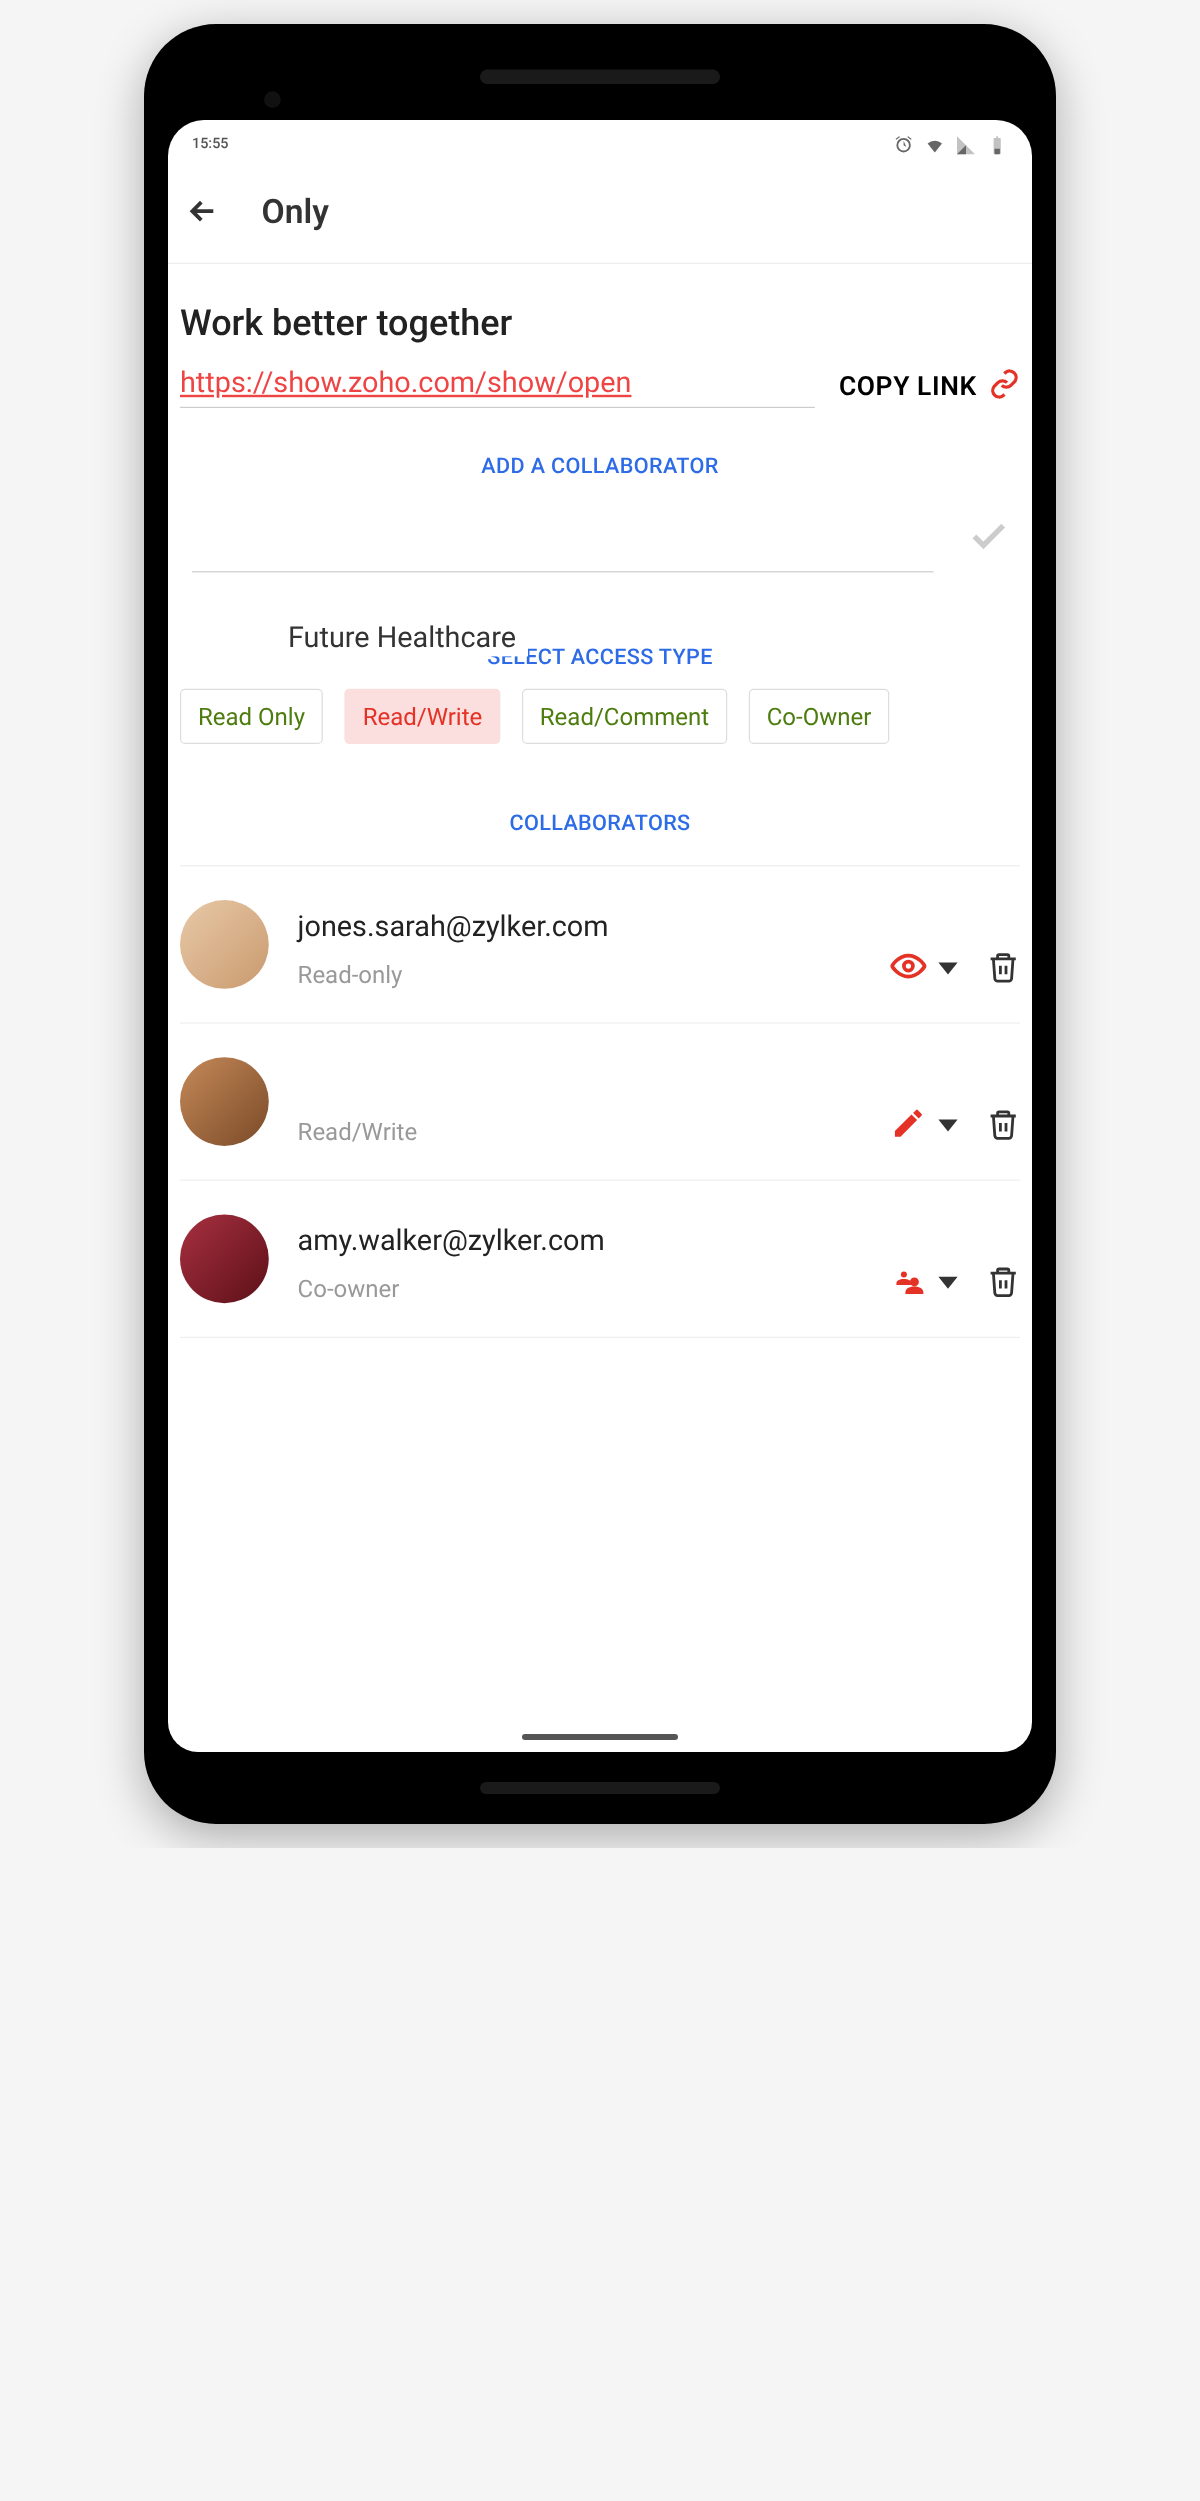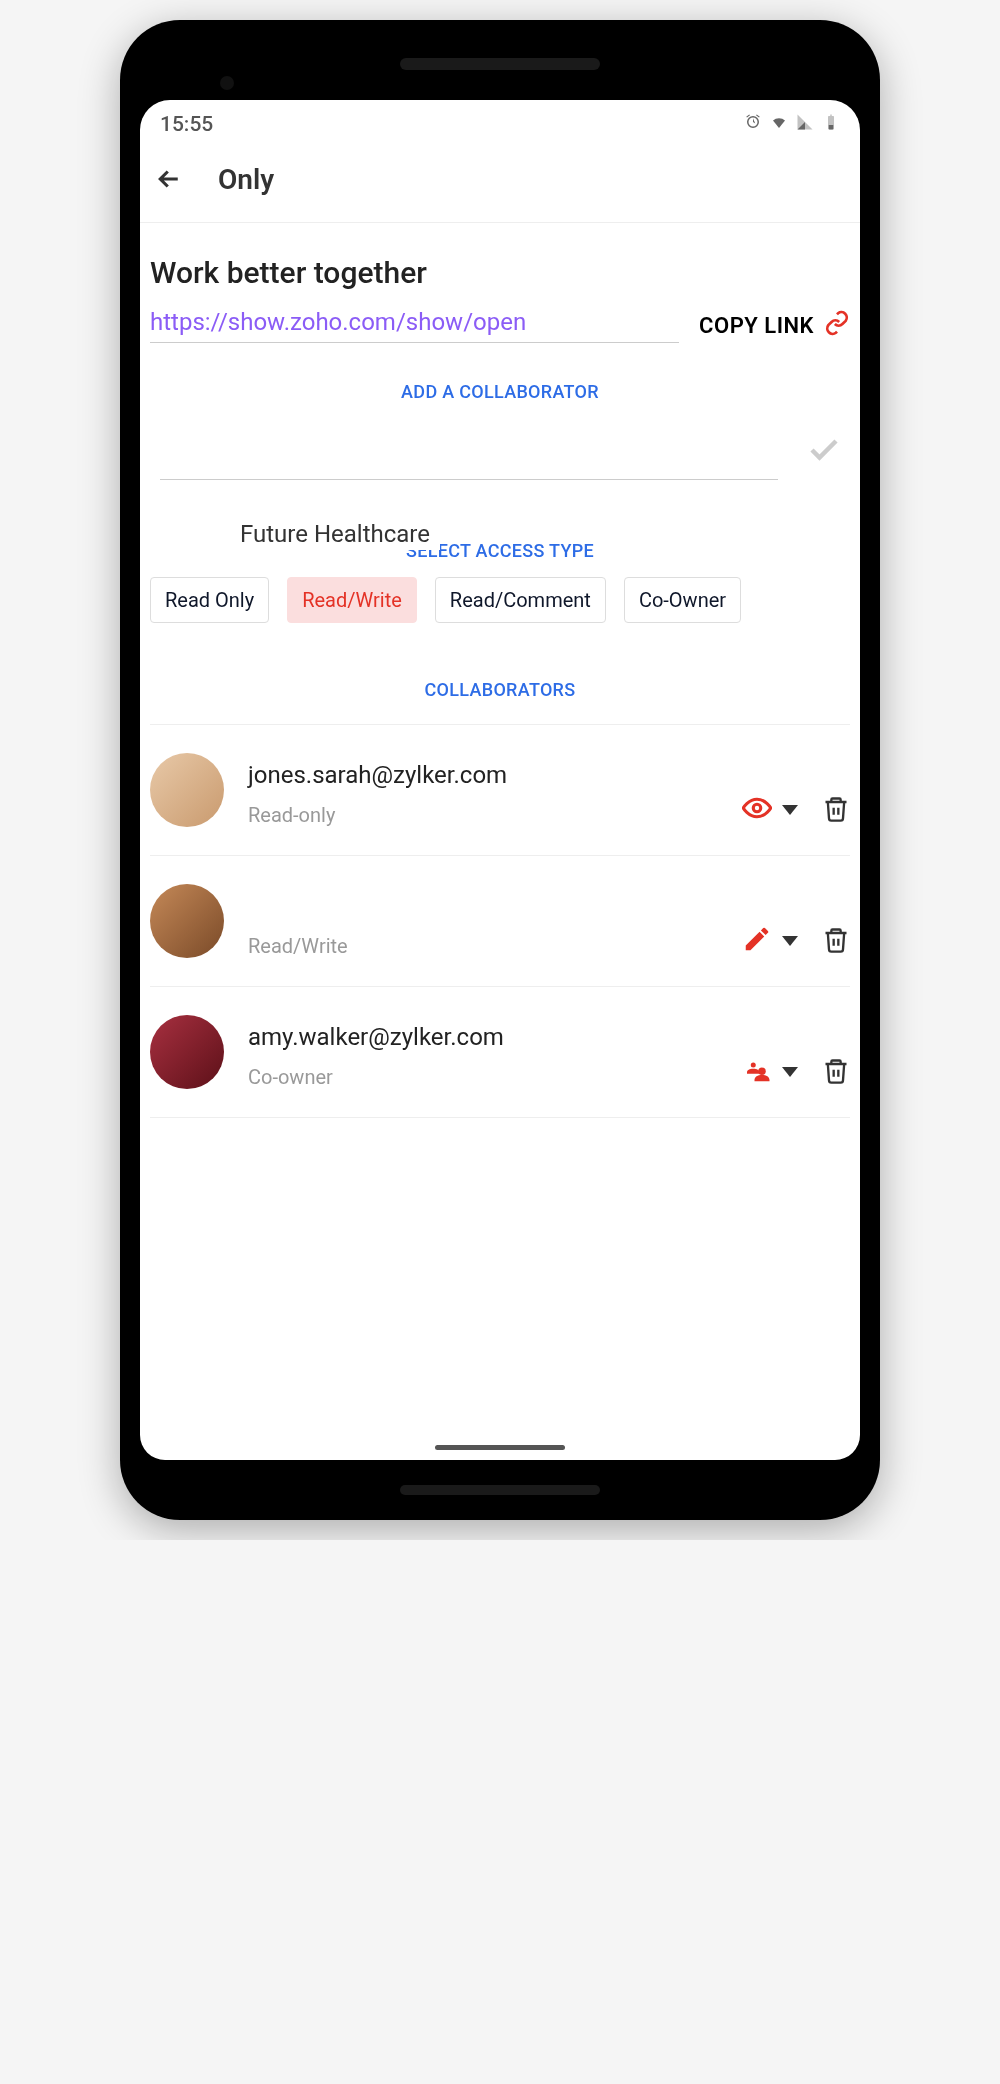--- a/index.html
+++ b/index.html
@@ -40,23 +40,23 @@
   .screen {
     background: #fff;
     border-radius: 30px 30px 25px 25px;
     overflow: hidden;
     height: 1360px;
     position: relative;
   }
   .status-bar {
     display: flex;
     justify-content: space-between;
-    align-items: center;
+    align-items: flex-start;
     padding: 12px 20px 6px 20px;
-    font-size: 21px;
+    font-size: 12px;
     color: #555;
     font-weight: 500;
   }
   .status-icons { display: flex; gap: 8px; align-items: center; }
   .status-icons svg { width: 18px; height: 18px; }
   .app-bar {
     display: flex;
     align-items: center;
     gap: 30px;
     padding: 18px 10px 24px 10px;
@@ -64,22 +64,22 @@
   }
   .app-bar .back-btn { padding: 4px; display:flex; align-items:center; justify-content:center; }
   .app-bar .title { font-size: 28px; font-weight: 600; color: #333; }
   .content { padding: 0 10px; }
   .share-heading {
     font-size: 30px; font-weight: 500; color: #222;
     padding: 32px 0 18px 0;
   }
   .link-row { display:flex; align-items:center; gap:20px; }
   .link-text {
-    flex:1; font-size:24px; color:#8b5cf6; border-bottom:1px solid #ccc; padding-bottom:6px;
-    white-space:nowrap; overflow:hidden; text-overflow:clip;
+    flex:1; font-size:24px; color:#ef4444; border-bottom:1px solid #ccc; padding-bottom:6px;
+    white-space:nowrap; overflow:hidden; text-overflow:clip;text-decoration:underline;
   }
   .copy-link-btn {
     display:flex; align-items:center; gap:10px;
     color:#000000; font-size:22px; font-weight:600; letter-spacing:0.5px;
   }
   .section-label {
     color:#2d6ce6; font-size:18px; font-weight:500; letter-spacing:0.3px;
     margin-top:38px;
     text-align:center;
   }
@@ -94,21 +94,21 @@
   .check-btn { color:#ccc; padding:8px; }
   .access-section { position:relative; margin-top:50px; }
   .floating-tooltip {
     position:absolute; top:-22px; left:80px;
     background:#fff; padding:2px 10px;
     font-size:24px; color:#333;
   }
   .access-pills { display:flex; gap:18px; margin-top:16px; }
   .pill {
     border:1px solid #ddd; border-radius:4px;
-    padding:10px 14px; font-size:20px; color:#0f172a;
+    padding:10px 14px; font-size:20px; color:#4d7c0f;
     background:#fff;
   }
   .pill.active {
     background:#fbdede; color:#e43226; border-color:#fbdede;
   }
   .collab-list { margin-top:24px; }
   .collab-item {
     display:flex; align-items:flex-end; gap:24px;
     padding:28px 0; border-bottom:1px solid #eee;
   }

